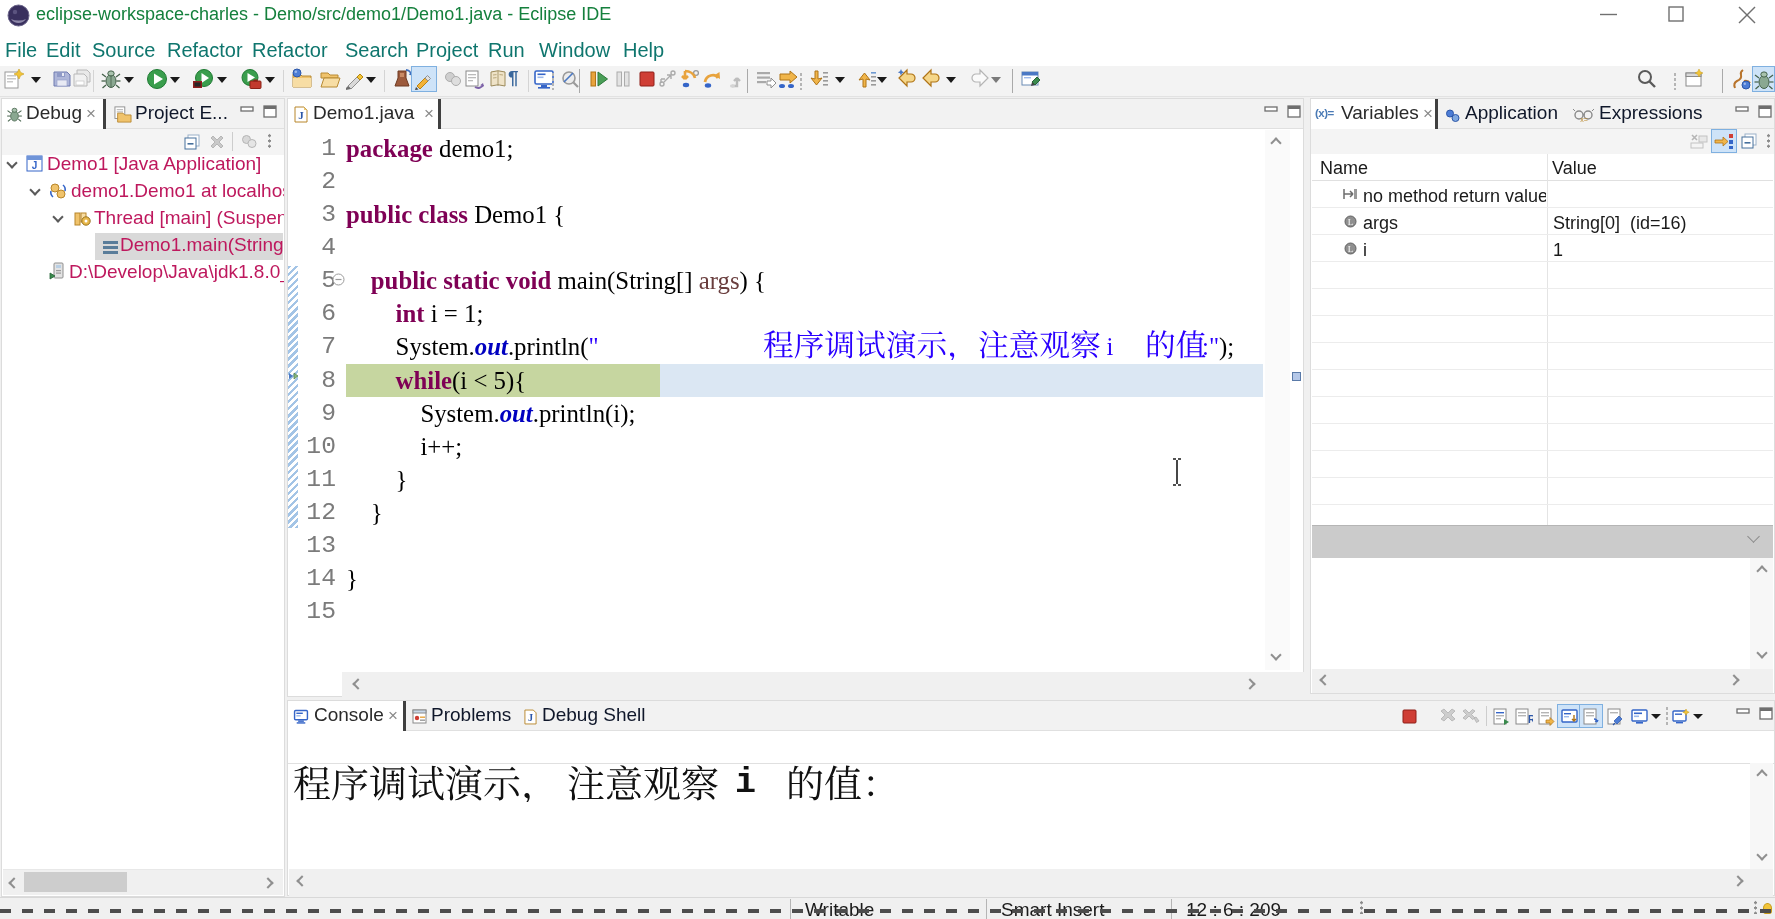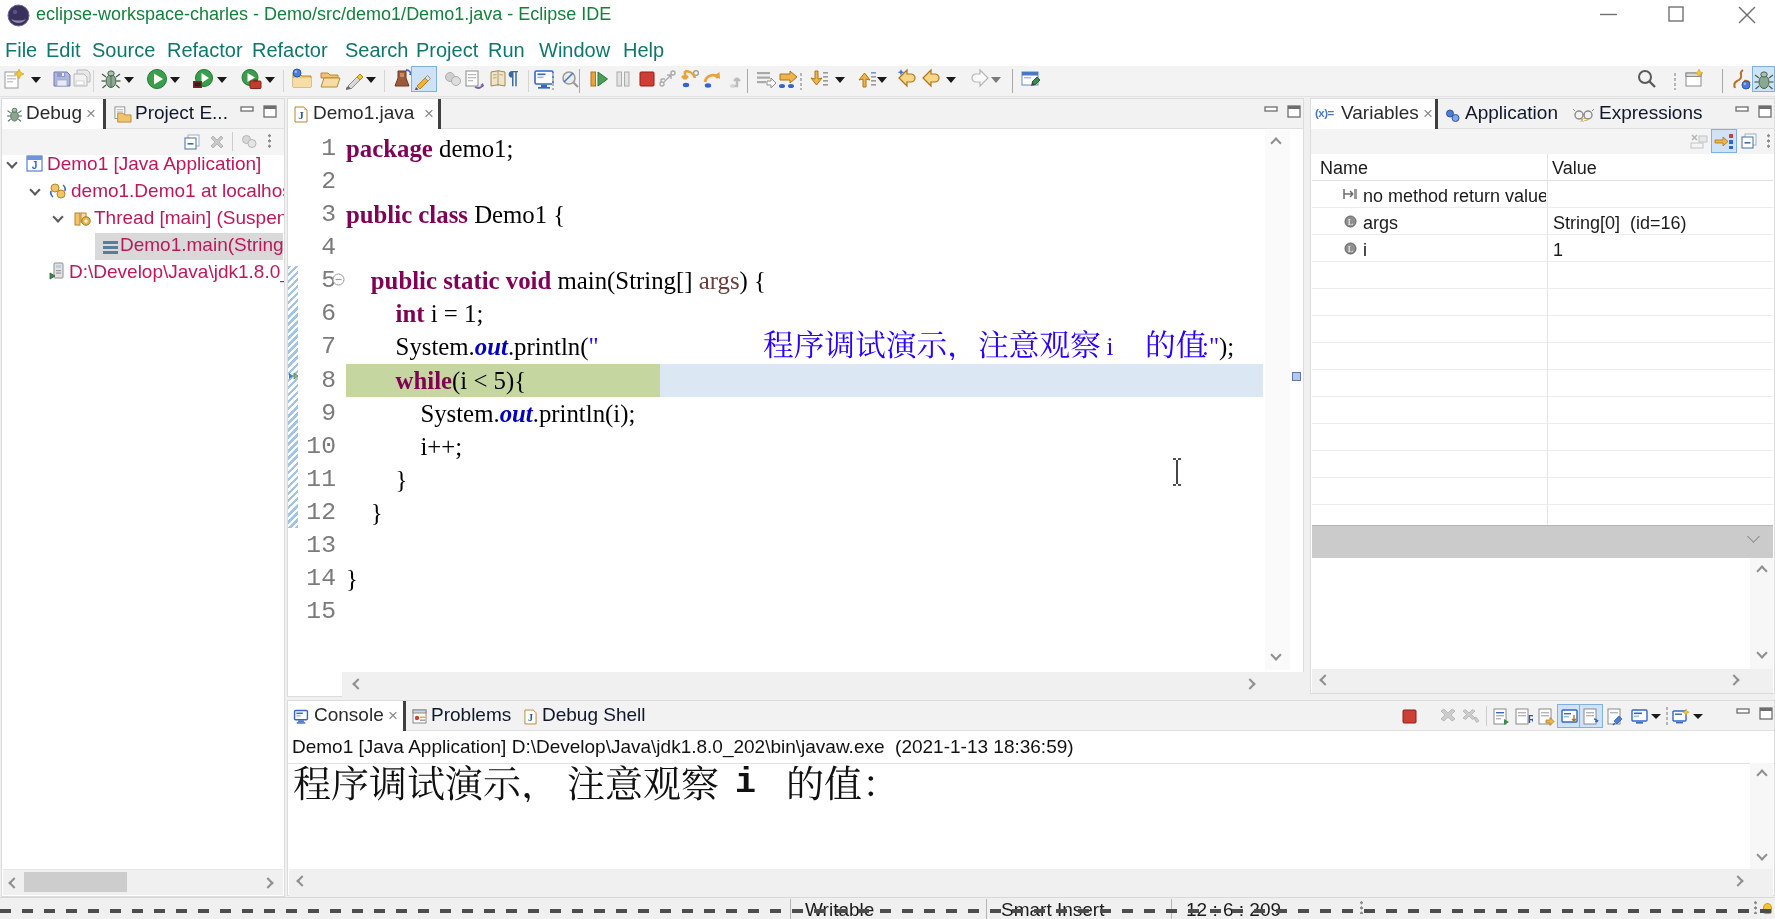--- a/index.html
+++ b/index.html
@@ -648,21 +648,20 @@
       <rect x="4" y="6.5" width="7" height="1.4" fill="#3565c8"></rect>
       <rect x="5" y="15" width="7" height="1.4" fill="#3565c8"></rect>
       <path d="M15 2 l1 2.2 2.2 1 -2.2 1 -1 2.2 -1-2.2 -2.2-1 2.2-1z" fill="#f2c438" stroke="#c79b18" stroke-width="0.5"></path>
     </svg>
 <div class="arr" style="left:1405px;top:13px;border-left-width:5px;border-right-width:5px;border-top-width:5.5px"></div>
 <svg class="abs" style="left:1448px;top:6px" width="40" height="14" viewBox="0 0 40 14">
       <rect x="1" y="2" width="12" height="4" fill="#fff" stroke="#6e6e6e" stroke-width="1.3"></rect>
       <rect x="24" y="1" width="12" height="11" fill="#fff" stroke="#6e6e6e" stroke-width="1.3"></rect>
       <rect x="24" y="1" width="12" height="3" fill="#6e6e6e"></rect>
     </svg>
-<div class="abs" style="left:4px;top:35px;font-size:19px;color:#111;white-space:pre">Demo1 [Java Application] D:\Develop\Java\jdk1.8.0_202\bin\javaw.exe  (2021-1-13 18:36:59)</div>
 <div class="abs" style="left:0;top:62px;right:0;height:1px;background:#e0e0e0"></div>
 <svg class="cjk cjkk" style="left:5px;top:63px" width="266" height="38" viewBox="0 0 7000 1000">
       <path d="M348 892 356 921H951C964 921 973 916 976 906C945 875 891 833 891 833L845 892H695V718H905C919 718 929 713 932 703C900 673 850 633 850 633L805 689H695V534H921C935 534 944 529 947 518C915 488 864 447 864 447L818 505H406L414 534H629V689H414L422 718H629V892ZM452 110V432H461C488 432 515 417 515 411V378H816V420H826C848 420 880 404 881 398V149C899 146 914 138 920 130L842 72L808 110H520L452 79ZM515 348V139H816V348ZM333 43C271 85 145 143 40 173L45 190C98 183 154 172 206 160V334H40L48 363H194C163 499 109 637 30 741L43 755C111 690 165 615 206 531V957H216C247 957 270 940 270 935V447C303 484 338 535 348 577C409 623 460 499 270 422V363H401C415 363 425 358 427 347C398 318 350 279 350 279L307 334H270V144C307 134 340 123 367 113C391 120 408 119 417 110Z M1443 38 1433 46C1473 80 1521 141 1538 187C1610 231 1660 91 1443 38ZM1872 137 1824 199H1212L1134 165V441C1134 615 1125 800 1031 950L1045 960C1189 813 1200 601 1200 440V228H1936C1949 228 1959 223 1961 212C1928 180 1872 137 1872 137ZM1404 383 1396 396C1465 422 1560 479 1596 529C1638 542 1656 501 1614 458C1683 426 1769 378 1815 340C1837 339 1850 338 1858 331L1782 258L1737 300H1292L1301 330H1723C1688 366 1639 410 1597 444C1562 417 1500 392 1404 383ZM1600 866V562H1831C1810 604 1777 658 1755 691L1769 699C1814 667 1878 611 1911 573C1931 572 1943 570 1951 563L1876 491L1834 533H1232L1241 562H1535V865C1535 878 1530 884 1510 884C1488 884 1378 876 1378 876V890C1427 896 1455 904 1470 914C1484 924 1491 939 1493 958C1587 949 1600 916 1600 866Z M2103 49 2091 56C2134 101 2193 176 2210 232C2278 278 2325 138 2103 49ZM2220 350C2240 345 2253 338 2258 331L2192 276L2159 311H2029L2038 341H2158V762C2158 780 2153 786 2122 802L2166 883C2175 878 2188 865 2193 845C2257 773 2315 701 2342 665L2332 653C2293 685 2254 716 2220 742ZM2376 103V456C2376 646 2357 816 2230 948L2245 959C2420 831 2437 637 2437 456V143H2840V858C2840 872 2835 879 2817 879C2798 879 2706 871 2706 871V887C2747 892 2770 901 2785 911C2797 922 2802 939 2804 957C2891 949 2900 916 2900 864V155C2921 151 2938 143 2944 136L2862 73L2830 113H2449L2376 81ZM2549 722V564H2709V722ZM2549 786V752H2709V795H2717C2736 795 2765 781 2766 775V572C2783 569 2799 562 2805 555L2732 499L2700 534H2553L2491 506V805H2500C2525 805 2549 791 2549 786ZM2689 179 2597 169V283H2473L2481 313H2597V430H2457L2465 460H2798C2812 460 2820 455 2823 444C2797 416 2752 380 2752 380L2715 430H2654V313H2779C2793 313 2802 308 2804 297C2779 270 2738 236 2738 236L2702 283H2654V205C2678 202 2686 193 2689 179Z M3793 73 3782 79C3810 111 3843 166 3851 208C3911 255 3973 135 3793 73ZM3107 46 3095 54C3137 100 3191 179 3206 238C3274 285 3323 143 3107 46ZM3228 349C3247 345 3261 338 3265 331L3200 276L3167 311H3039L3048 341H3166V790C3166 808 3161 814 3130 831L3173 911C3182 907 3194 895 3200 876C3271 802 3333 729 3365 691L3354 679L3228 775ZM3594 417 3554 467H3319L3327 497H3457V782C3388 800 3331 814 3298 820L3337 894C3346 890 3353 882 3357 871C3495 816 3600 771 3675 738L3671 724L3519 765V497H3641C3655 497 3664 492 3666 481C3639 453 3594 417 3594 417ZM3885 222 3839 280H3724C3723 218 3723 153 3724 88C3749 85 3758 74 3759 61L3655 48C3655 129 3656 206 3658 280H3305L3313 309H3660C3672 584 3713 799 3847 911C3882 945 3939 972 3963 944C3972 934 3969 916 3944 879L3959 728L3947 726C3935 767 3919 813 3908 839C3900 858 3895 859 3881 845C3766 754 3732 549 3725 309H3943C3957 309 3967 304 3970 293C3937 263 3885 222 3885 222Z M4541 29 4531 37C4568 65 4609 117 4619 160C4683 204 4733 70 4541 29ZM4109 677C4098 677 4069 677 4069 677V699C4090 701 4103 704 4115 713C4135 727 4141 810 4127 909C4129 940 4141 959 4158 959C4192 959 4212 932 4214 890C4217 808 4189 760 4188 715C4188 690 4192 658 4199 626C4208 577 4261 346 4289 220L4270 217C4146 620 4146 620 4132 655C4124 676 4120 677 4109 677ZM4037 278 4027 287C4069 314 4117 363 4131 406C4202 446 4243 307 4037 278ZM4104 54 4095 63C4139 92 4192 147 4209 193C4280 236 4323 92 4104 54ZM4692 791 4685 807C4782 848 4849 899 4884 942C4951 1002 5072 855 4692 791ZM4602 834 4512 780C4465 835 4362 904 4263 940L4270 956C4381 935 4491 887 4556 840C4580 846 4595 843 4602 834ZM4384 127 4368 126C4362 190 4335 237 4301 259C4248 332 4393 368 4393 207H4852L4837 280L4850 287C4872 270 4906 237 4926 218C4944 217 4956 215 4963 208L4888 136L4847 177H4392C4391 162 4388 145 4384 127ZM4584 462V568H4426V462ZM4792 250 4746 303H4374L4382 333H4584V433H4438L4364 401V796H4374C4407 796 4426 781 4426 776V744H4797V778H4807C4837 778 4861 763 4861 759V466C4880 463 4891 457 4898 450L4826 394L4794 433H4647V333H4851C4865 333 4874 328 4877 317C4844 287 4792 250 4792 250ZM4647 462H4797V568H4647ZM4584 598V714H4426V598ZM4647 598H4797V714H4647Z M5155 136 5163 165H5827C5841 165 5851 160 5854 149C5819 118 5762 74 5762 74L5712 136ZM5679 516 5666 524C5747 605 5855 738 5883 836C5966 895 6007 703 5679 516ZM5251 506C5214 609 5130 751 5035 843L5046 854C5163 777 5259 655 5311 562C5335 565 5343 560 5349 549ZM5044 374 5053 403H5468V854C5468 869 5462 874 5442 874C5420 874 5301 866 5301 866V881C5354 887 5382 896 5399 907C5414 918 5421 937 5423 958C5520 948 5534 909 5534 856V403H5931C5945 403 5955 398 5958 387C5922 355 5864 310 5864 310L5812 374Z M6180 906C6139 891 6090 874 6090 823C6090 791 6114 762 6155 762C6202 762 6229 802 6229 856C6229 930 6196 1026 6092 1076L6076 1051C6153 1008 6176 949 6180 906Z"></path>
     </svg>
 <svg class="cjk cjkk" style="left:279px;top:63px" width="152" height="38" viewBox="0 0 4000 1000">
       <path d="M479 43 469 51C521 92 581 164 595 224C674 274 723 104 479 43ZM120 62 111 71C156 101 210 157 227 204C301 244 340 94 120 62ZM49 278 40 288C84 315 137 365 154 409C226 449 262 303 49 278ZM106 679C96 679 62 679 62 679V700C84 702 98 705 111 714C133 729 139 807 125 908C127 940 138 958 158 958C191 958 211 932 212 889C216 808 187 762 187 718C187 693 193 661 202 630C216 581 299 344 342 217L324 212C149 622 149 622 131 658C122 678 118 679 106 679ZM274 893 282 922H940C954 922 964 917 966 907C933 875 879 833 879 833L832 893H649V577H901C915 577 925 573 927 562C896 531 842 490 842 490L797 549H649V289H926C940 289 951 284 953 273C920 242 867 199 867 199L819 259H332L340 289H583V549H334L342 577H583V893Z M1381 713 1289 703V873C1289 923 1306 935 1396 935H1538C1732 935 1765 925 1765 894C1765 882 1758 874 1736 867L1733 759H1720C1710 808 1699 848 1691 863C1686 873 1682 876 1667 877C1651 878 1603 878 1540 878H1404C1356 878 1352 875 1352 862V737C1370 734 1379 725 1381 713ZM1300 170 1289 176C1315 203 1345 252 1350 289C1411 336 1471 214 1300 170ZM1194 711 1177 710C1171 780 1122 839 1080 862C1060 873 1048 892 1056 911C1067 931 1100 927 1125 911C1164 886 1213 817 1194 711ZM1771 706 1760 715C1810 757 1868 829 1879 888C1947 937 1994 788 1771 706ZM1452 675 1442 684C1484 715 1532 773 1541 823C1602 865 1645 732 1452 675ZM1792 76 1744 136H1544C1570 110 1548 38 1407 30L1398 40C1436 61 1480 100 1498 136H1126L1134 166H1642C1628 206 1605 262 1585 302H1054L1062 332H1926C1940 332 1949 327 1952 316C1918 285 1863 243 1863 243L1813 302H1614C1648 274 1683 241 1707 215C1728 217 1741 209 1745 199L1649 166H1855C1869 166 1878 161 1881 150C1847 118 1792 76 1792 76ZM1722 425V510H1273V425ZM1273 673V655H1722V687H1732C1754 687 1786 670 1787 664V437C1807 433 1823 425 1830 417L1749 355L1712 396H1279L1209 364V694H1219C1246 694 1273 679 1273 673ZM1273 625V539H1722V625Z M2783 604 2693 593V878C2693 920 2704 936 2765 936H2836C2945 936 2972 922 2972 896C2972 885 2968 877 2949 869L2946 741H2933C2923 795 2913 851 2907 866C2903 875 2900 877 2891 877C2884 878 2864 878 2837 878H2780C2757 878 2754 876 2754 863V627C2771 625 2781 616 2783 604ZM2729 229 2631 219C2631 558 2646 790 2297 943L2309 961C2699 817 2689 583 2694 256C2717 253 2726 243 2729 229ZM2450 74V652H2459C2492 652 2511 637 2511 632V132H2816V640H2826C2856 640 2881 624 2881 620V140C2902 138 2913 131 2920 124L2846 65L2812 106H2523ZM2089 289 2073 297C2125 362 2187 446 2238 533C2191 664 2126 788 2035 884L2050 896C2151 812 2222 709 2274 598C2306 660 2331 721 2340 775C2402 827 2438 710 2306 520C2347 413 2371 302 2387 195C2408 193 2418 190 2425 181L2353 114L2313 156H2037L2046 185H2318C2307 276 2288 370 2261 461C2217 407 2161 350 2089 289Z M3430 32 3420 40C3453 64 3488 107 3498 143C3566 186 3615 51 3430 32ZM3382 762 3293 714C3252 784 3162 871 3072 921L3082 935C3188 899 3290 831 3345 771C3367 776 3375 772 3382 762ZM3624 731 3614 742C3692 784 3795 864 3832 929C3915 965 3930 793 3624 731ZM3610 480 3570 527H3334L3342 556H3660C3674 556 3683 551 3686 540C3656 513 3610 480 3610 480ZM3546 218 3529 228C3590 423 3726 555 3904 628C3914 599 3934 580 3963 577L3964 567C3869 539 3780 494 3707 434C3754 401 3805 356 3833 317C3853 316 3865 314 3873 308L3834 270L3842 275C3870 255 3905 219 3925 193C3944 192 3956 191 3963 184L3886 111L3845 153H3167C3165 139 3162 123 3157 107L3139 108C3144 162 3111 212 3075 230C3053 241 3040 260 3048 281C3058 305 3093 305 3117 290C3143 274 3168 238 3169 183H3850C3845 211 3836 244 3829 266L3802 239L3763 279H3574C3564 259 3554 239 3546 218ZM3773 609 3729 660H3161L3169 690H3466V865C3466 878 3462 882 3445 882C3424 882 3330 876 3330 876V890C3374 896 3398 903 3411 914C3423 924 3429 940 3430 959C3518 950 3532 917 3532 866V690H3828C3842 690 3852 685 3855 674C3823 646 3773 609 3773 609ZM3689 419C3651 386 3619 349 3592 308H3761C3741 343 3713 385 3689 419ZM3358 222 3268 194C3226 293 3140 404 3050 467L3062 480C3091 465 3119 447 3145 427C3172 449 3198 483 3206 512C3253 546 3294 454 3161 414C3183 396 3203 378 3222 358C3252 376 3282 405 3293 430C3345 458 3376 364 3237 342L3265 311H3412C3346 454 3213 581 3044 656L3053 672C3263 599 3405 470 3482 317C3505 316 3516 314 3525 305L3456 242L3414 281H3289C3301 264 3312 248 3322 232C3346 235 3354 231 3358 222Z"></path>
     </svg>
 <div class="abs mono" style="left:447px;top:62px;font-size:35px;font-weight:bold;color:#111;line-height:40px">i</div>
 <svg class="cjk cjkk" style="left:498px;top:63px" width="76" height="38" viewBox="0 0 2000 1000">
       <path d="M545 425 534 432C584 485 644 572 655 640C728 696 786 533 545 425ZM333 67 228 43C219 96 202 168 190 219H157L90 187V927H101C129 927 152 912 152 904V822H361V898H370C393 898 423 881 424 874V261C444 257 461 249 467 241L388 179L351 219H224C247 179 276 127 296 88C316 88 329 81 333 67ZM361 249V499H152V249ZM152 528H361V793H152ZM706 73 603 43C570 197 507 350 443 449L457 459C512 404 561 331 603 248H847C840 590 825 818 788 855C777 866 769 869 749 869C726 869 654 862 608 857L607 875C648 882 691 894 706 905C721 916 726 935 726 956C774 956 814 942 841 908C889 850 906 627 913 257C936 255 948 250 956 241L877 174L836 219H617C636 179 653 136 668 93C690 94 702 84 706 73Z M1258 324 1221 310C1257 243 1289 170 1316 95C1339 96 1350 87 1355 76L1248 42C1198 234 1111 428 1027 550L1041 559C1083 518 1124 467 1161 411V956H1174C1200 956 1226 939 1227 933V343C1245 340 1255 333 1258 324ZM1860 112 1811 172H1638L1646 78C1666 76 1678 65 1679 51L1579 42L1576 172H1314L1322 202H1575L1571 309H1466L1392 277V889H1269L1277 918H1949C1963 918 1971 913 1974 902C1945 873 1896 833 1896 833L1853 889H1840V348C1864 345 1879 340 1886 330L1799 264L1764 309H1626L1636 202H1920C1934 202 1945 197 1946 186C1913 154 1860 112 1860 112ZM1455 889V759H1775V889ZM1455 729V617H1775V729ZM1455 588V478H1775V588ZM1455 448V339H1775V448Z"></path>

